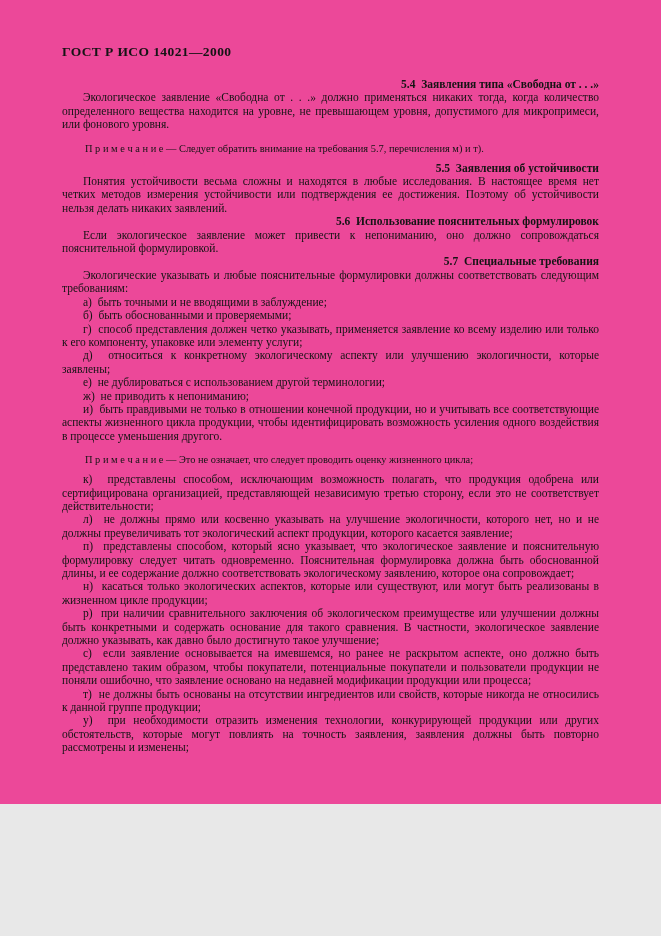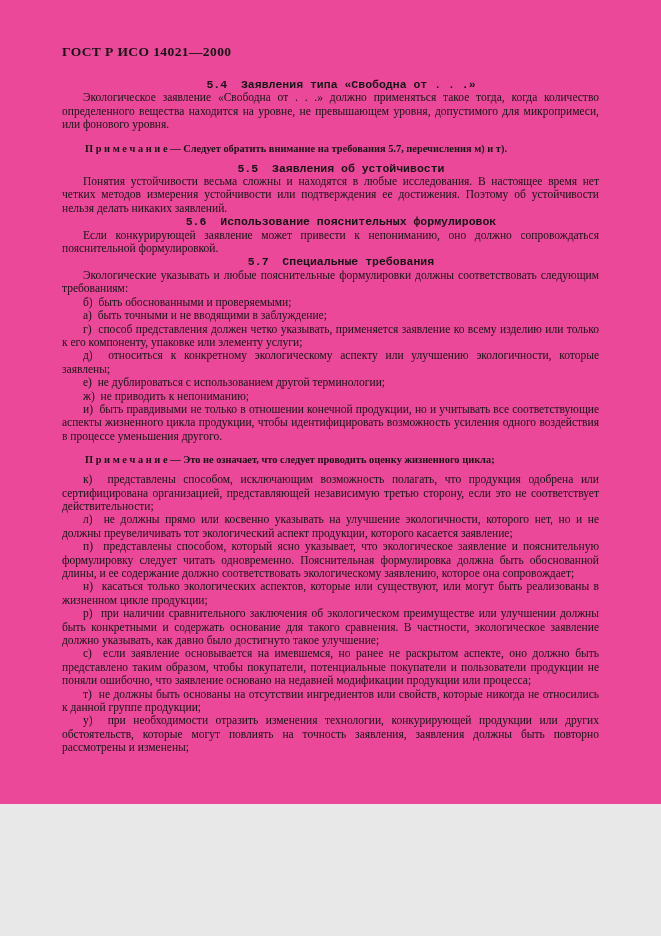--- a/index.html
+++ b/index.html
@@ -34,60 +34,58 @@
     font-size: 11.5px;
     line-height: 13.4px;
   }
   .doc-body p {
     margin: 0;
     padding: 0;
   }
   .heading {
     font-weight: bold;
     text-indent: 21px;
-    text-align: center;
-    font-family: Liberation Mono, monospace;
+    text-align: right;
   }
   .paragraph, .list-item {
     text-indent: 21px;
     text-align: justify;
   }
   .note {
     margin: 10px 0 7px 0 !important;
     font-size: 10.4px;
     line-height: 13px;
     text-indent: 23px;
     text-align: justify;
-    font-weight: bold;
   }
   .page-number {
     position: absolute;
     left: 62px;
     top: 822px;
     font-size: 12px;
   }
 </style>
 </head>
 <body>
 
 <div class="page">
   <div class="doc-header">ГОСТ Р ИСО 14021—2000</div>
 
   <div class="doc-body">
       <p class="heading">5.4&nbsp; Заявления типа «Свободна от . . .»</p>
-      <p class="paragraph">Экологическое заявление «Свободна от . . .» должно применяться такое тогда, когда количество определенного вещества находится на уровне, не превышающем уровня, допустимого для микропримеси, или фонового уровня.</p>
+      <p class="paragraph">Экологическое заявление «Свободна от . . .» должно применяться никаких тогда, когда количество определенного вещества находится на уровне, не превышающем уровня, допустимого для микропримеси, или фонового уровня.</p>
       <p class="note">П р и м е ч а н и е — Следует обратить внимание на требования 5.7, перечисления м) и т).</p>
       <p class="heading">5.5&nbsp; Заявления об устойчивости</p>
       <p class="paragraph">Понятия устойчивости весьма сложны и находятся в любые исследования. В настоящее время нет четких методов измерения устойчивости или подтверждения ее достижения. Поэтому об устойчивости нельзя делать никаких заявлений.</p>
       <p class="heading">5.6&nbsp; Использование пояснительных формулировок</p>
-      <p class="paragraph">Если конкурирующей заявление может привести к непониманию, оно должно сопровождаться пояснительной формулировкой.</p>
+      <p class="paragraph">Если экологическое заявление может привести к непониманию, оно должно сопровождаться пояснительной формулировкой.</p>
       <p class="heading">5.7&nbsp; Специальные требования</p>
       <p class="paragraph">Экологические указывать и любые пояснительные формулировки должны соответствовать следующим требованиям:</p>
+      <p class="list-item">а)&nbsp; быть точными и не вводящими в заблуждение;</p>
       <p class="list-item">б)&nbsp; быть обоснованными и проверяемыми;</p>
-      <p class="list-item">а)&nbsp; быть точными и не вводящими в заблуждение;</p>
       <p class="list-item">г)&nbsp; способ представления должен четко указывать, применяется заявление ко всему изделию или только к его компоненту, упаковке или элементу услуги;</p>
       <p class="list-item">д)&nbsp; относиться к конкретному экологическому аспекту или улучшению экологичности, которые заявлены;</p>
       <p class="list-item">е)&nbsp; не дублироваться с использованием другой терминологии;</p>
       <p class="list-item">ж)&nbsp; не приводить к непониманию;</p>
       <p class="list-item">и)&nbsp; быть правдивыми не только в отношении конечной продукции, но и учитывать все соответствующие аспекты жизненного цикла продукции, чтобы идентифицировать возможность усиления одного воздействия в процессе уменьшения другого.</p>
       <p class="note">П р и м е ч а н и е — Это не означает, что следует проводить оценку жизненного цикла;</p>
       <p class="list-item">к)&nbsp; представлены способом, исключающим возможность полагать, что продукция одобрена или сертифицирована организацией, представляющей независимую третью сторону, если это не соответствует действительности;</p>
       <p class="list-item">л)&nbsp; не должны прямо или косвенно указывать на улучшение экологичности, которого нет, но и не должны преувеличивать тот экологический аспект продукции, которого касается заявление;</p>
       <p class="list-item">п)&nbsp; представлены способом, который ясно указывает, что экологическое заявление и пояснительную формулировку следует читать одновременно. Пояснительная формулировка должна быть обоснованной длины, и ее содержание должно соответствовать экологическому заявлению, которое она сопровождает;</p>
       <p class="list-item">н)&nbsp; касаться только экологических аспектов, которые или существуют, или могут быть реализованы в жизненном цикле продукции;</p>

